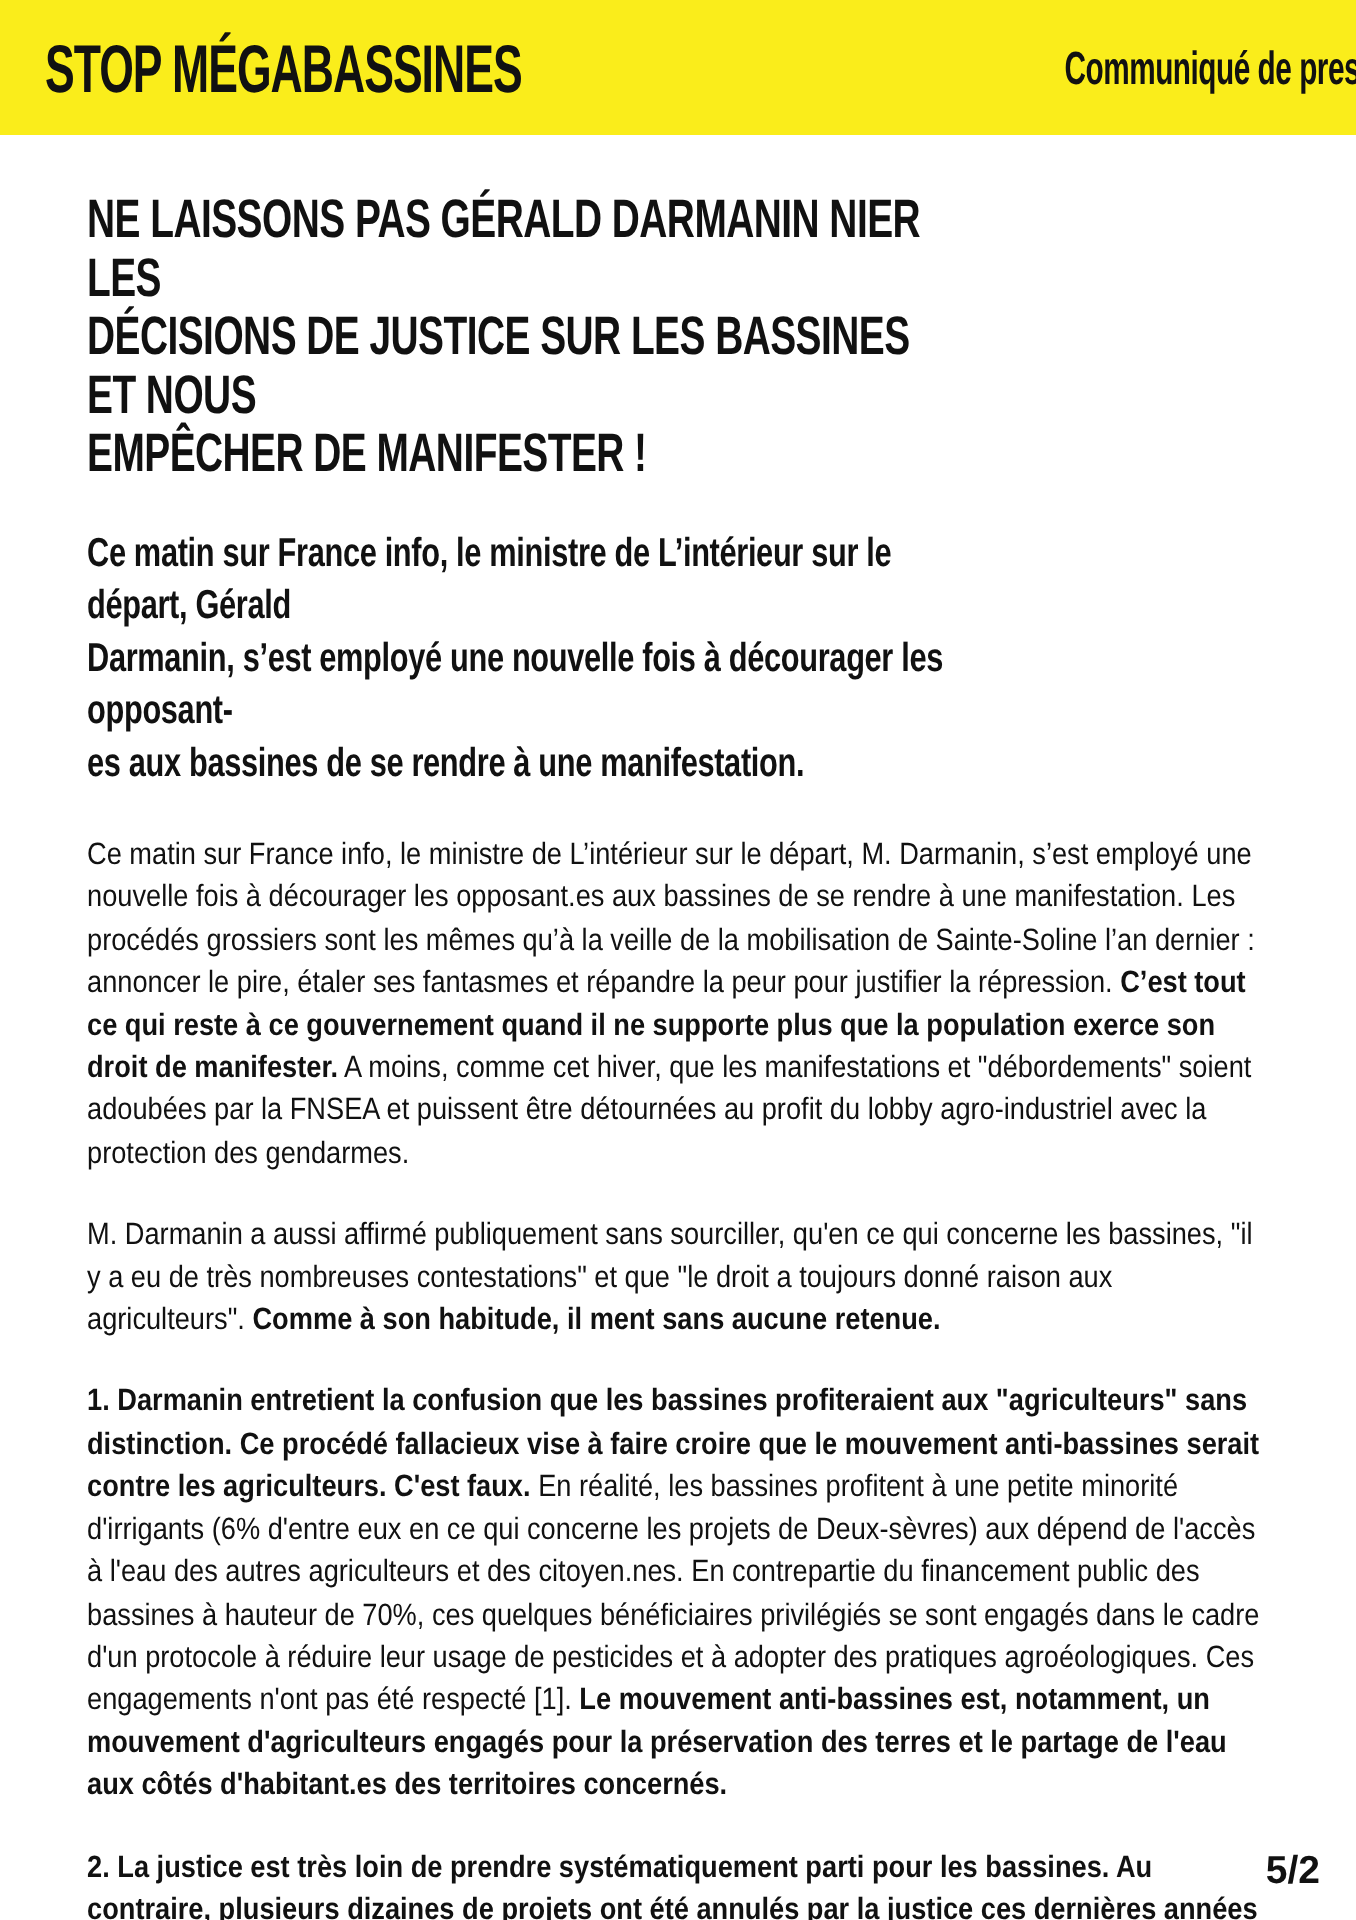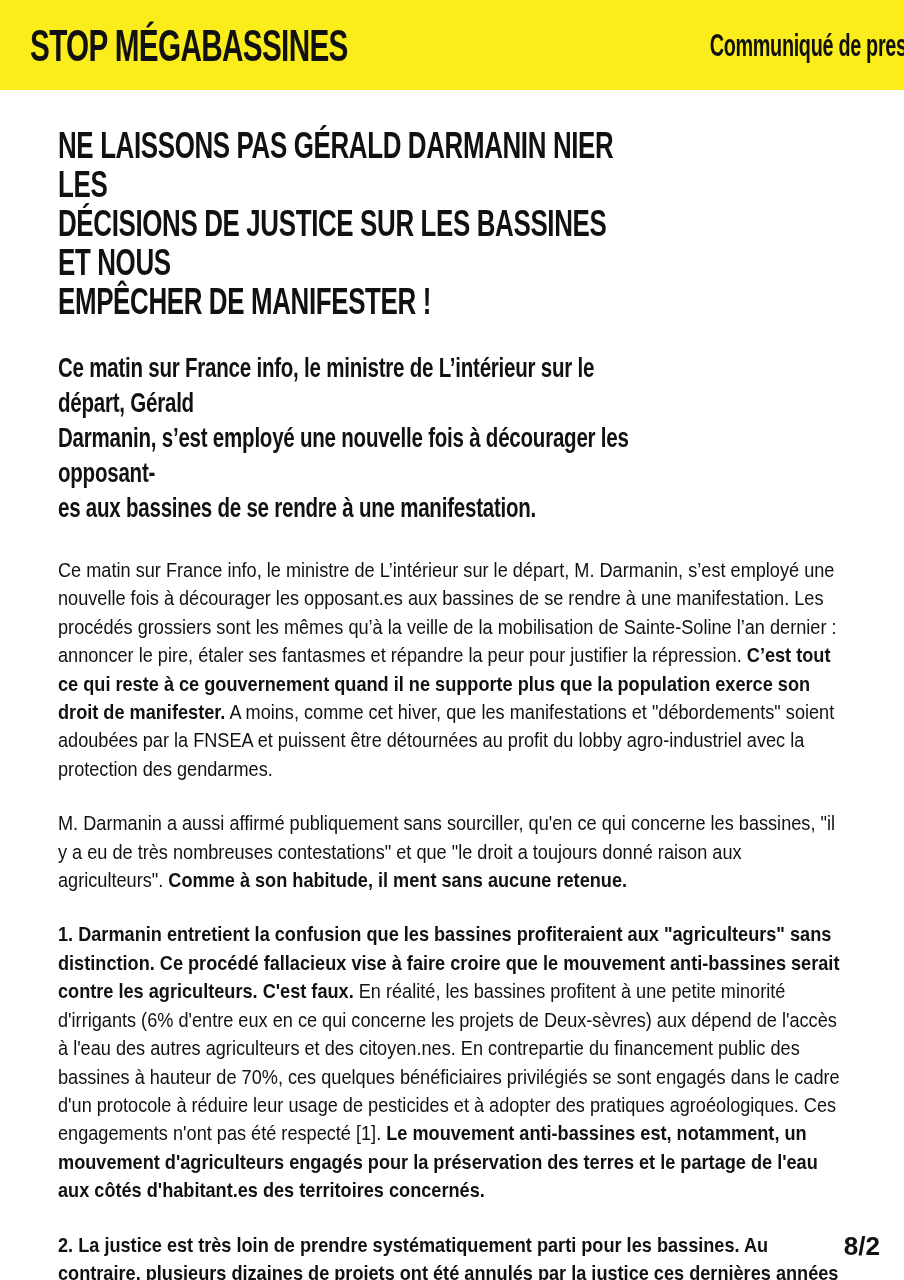--- a/index.html
+++ b/index.html
@@ -85,15 +85,15 @@
 es aux bassines de se rendre à une manifestation.</h2>
 
     <div class="paras">
         <p class="body-para"><span>Ce matin sur France info, le ministre de L’intérieur sur le départ, M. Darmanin, s’est employé une nouvelle fois à décourager les opposant.es aux bassines de se rendre à une manifestation. Les procédés grossiers sont les mêmes qu’à la veille de la mobilisation de Sainte-Soline l’an dernier : annoncer le pire, étaler ses fantasmes et répandre la peur pour justifier la répression. </span><span class="b">C’est tout ce qui reste à ce gouvernement quand il ne supporte plus que la population exerce son droit de manifester.</span><span> A moins, comme cet hiver, que les manifestations et "débordements" soient adoubées par la FNSEA et puissent être détournées au profit du lobby agro-industriel avec la protection des gendarmes.</span></p>
         <p class="body-para"><span>M. Darmanin a aussi affirmé publiquement sans sourciller, qu'en ce qui concerne les bassines, "il y a eu de très nombreuses contestations" et que "le droit a toujours donné raison aux agriculteurs". </span><span class="b">Comme à son habitude, il ment sans aucune retenue.</span></p>
         <p class="body-para"><span class="b">1. Darmanin entretient la confusion que les bassines profiteraient aux "agriculteurs" sans distinction. Ce procédé fallacieux vise à faire croire que le mouvement anti-bassines serait contre les agriculteurs. C'est faux.</span><span> En réalité, les bassines profitent à une petite minorité d'irrigants (6% d'entre eux en ce qui concerne les projets de Deux-sèvres) aux dépend de l'accès à l'eau des autres agriculteurs et des citoyen.nes. En contrepartie du financement public des bassines à hauteur de 70%, ces quelques bénéficiaires privilégiés se sont engagés dans le cadre d'un protocole à réduire leur usage de pesticides et à adopter des pratiques agroéologiques. Ces engagements n'ont pas été respecté [1]. </span><span class="b">Le mouvement anti-bassines est, notamment, un mouvement d'agriculteurs engagés pour la préservation des terres et le partage de l'eau aux côtés d'habitant.es des territoires concernés.</span></p>
         <p class="body-para"><span class="b">2. La justice est très loin de prendre systématiquement parti pour les bassines. Au contraire, plusieurs dizaines de projets ont été annulés par la justice ces dernières années par différents tribunaux du fait de leur impact environnemental.</span></p>
       </div>
   </div>
 
-  <div class="pagenum">8/2</div>
+  <div class="pagenum">5/2</div>
 
 </div>
 
 </body></html>

